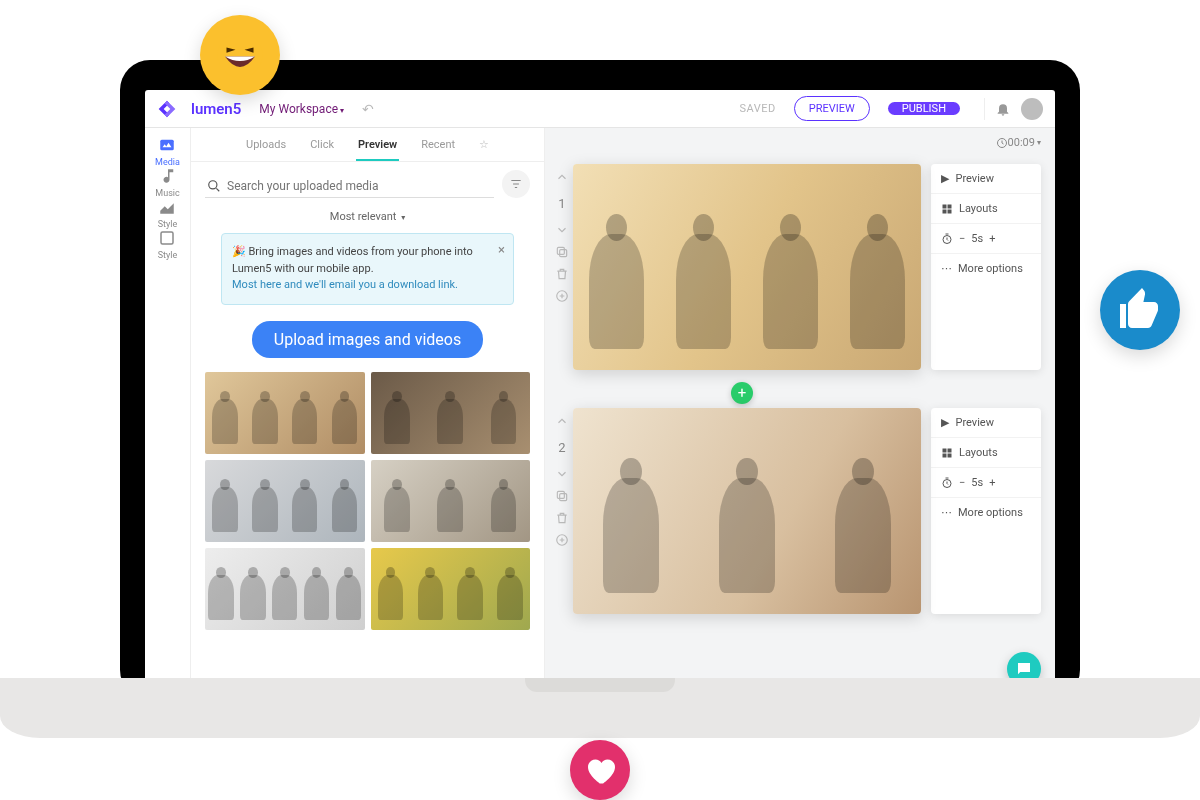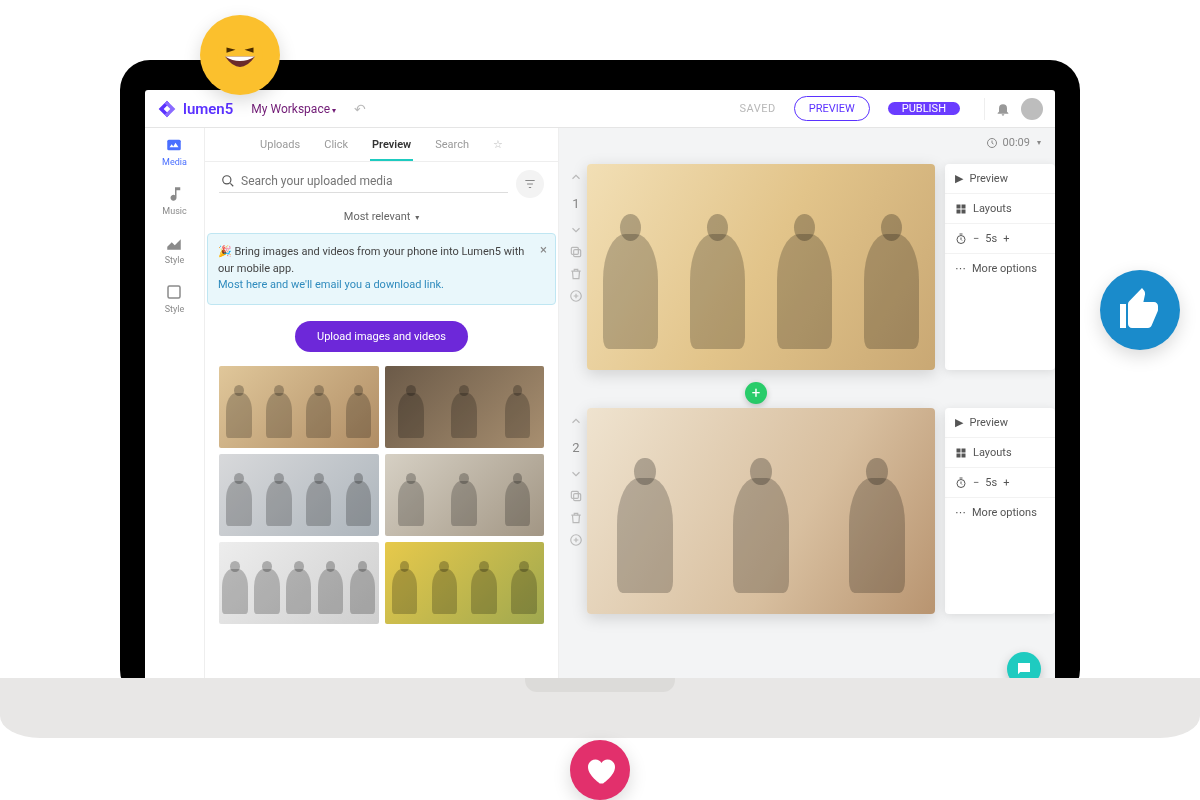--- a/index.html
+++ b/index.html
@@ -11,77 +11,77 @@
 
   
   .emoji-badge{position:absolute;border-radius:50%;display:flex;align-items:center;justify-content:center;z-index:50;box-shadow:0 6px 18px rgba(0,0,0,.15)}
   .emoji-laugh{top:15px;left:200px;width:80px;height:80px;background:#fbc02d}
   .emoji-like{top:270px;right:20px;width:80px;height:80px;background:#1a8bcb;color:#fff}
   .emoji-heart{bottom:0;left:570px;width:60px;height:60px;background:#e2306c;color:#fff;z-index:60}
   .emoji-laugh svg,.emoji-like svg,.emoji-heart svg{width:60%;height:60%}
 
   
   .header{height:38px;border-bottom:1px solid #e5e5e5;display:flex;align-items:center;padding:0 12px;font-size:12px;color:#6b6b6b;gap:18px}
-  .logo{display:flex;align-items:center;gap:6px;color:#5b32ff;font-weight:600;font-size:15px}
+  .logo{display:flex;align-items:center;gap:14px;color:#5b32ff;font-weight:600;font-size:15px}
   .logo-mark{width:20px;height:20px}
   .workspace{color:#701a75;cursor:pointer}
   .header-spacer{flex:1}
   .saved{color:#b8b8b8;font-size:11px;letter-spacing:.5px}
   .btn-preview{border:1px solid #5b32ff;color:#5b32ff;background:#fff;padding:5px 14px;border-radius:14px;font-size:11px;cursor:pointer}
   .btn-publish{border:none;color:#fff;background:#6a3cff;padding:0 14px;border-radius:14px;font-size:11px;cursor:pointer}
   .header-icons{display:flex;align-items:center;gap:10px;padding-left:10px;border-left:1px solid #eee;margin-left:6px}
   .bell{color:#999}
   .avatar{width:22px;height:22px;border-radius:50%;background:#bdbdbd;display:inline-block}
 
   
   .body{flex:1;display:flex;overflow:hidden}
-  .rail{width:60px;border-right:1px solid #eee;display:flex;flex-direction:column;align-items:center;padding-top:8px;gap:18px;font-size:9px;color:#8a8a8a}
+  .rail{width:46px;border-right:1px solid #eee;display:flex;flex-direction:column;align-items:center;padding-top:8px;font-size:9px;color:#8a8a8a}
   .rail-item{display:flex;flex-direction:column;align-items:center;gap:3px;cursor:pointer}
   .rail-item.active{color:#4a6fff}
   .rail-icon{width:18px;height:18px}
 
   .media-panel{width:354px;display:flex;flex-direction:column;border-right:1px solid #eee}
   .tabs{display:flex;justify-content:center;gap:20px;font-size:11px;color:#9a9a9a;padding:10px 0 0 0;border-bottom:1px solid #eee}
   .tab{padding:0 2px 8px 2px;cursor:pointer}
   .tab.active{color:#333;font-weight:600;border-bottom:2px solid #1ecbc0}
   .star{color:#bbb}
 
-  .search-row{display:flex;align-items:flex-start;padding:8px 14px;gap:8px}
+  .search-row{display:flex;align-items:flex-end;padding:8px 14px;gap:8px}
   .search-box{flex:1;display:flex;align-items:center;gap:6px;border-bottom:1px solid #ddd;padding:4px 2px}
   .search-box input{border:none;outline:none;flex:1;font-size:12px;color:#555}
   .filter-btn{width:28px;height:28px;border-radius:50%;background:#f3f3f3;display:flex;align-items:center;justify-content:center;color:#888;cursor:pointer}
 
   .sort-row{display:flex;justify-content:center;padding:4px 16px;font-size:11px;color:#666}
 
-  .notice{margin:6px 2px;background:#e9f7fb;border:1px solid #bfe6f2;border-radius:4px;padding:10px 24px 10px 10px;font-size:11px;color:#444;position:relative;line-height:1.5}
+  .notice{margin:6px 30px;background:#e9f7fb;border:1px solid #bfe6f2;border-radius:4px;padding:10px 24px 10px 10px;font-size:11px;color:#444;position:relative;line-height:1.5}
   .notice a{color:#2f8bbd;text-decoration:none}
   .notice-close{position:absolute;top:6px;right:8px;color:#888;cursor:pointer;font-size:13px}
 
   .upload-row{display:flex;justify-content:center;padding:10px 0 14px 0}
-  .btn-upload{background:#6d28d9;color:#fff;border:none;padding:9px 22px;border-radius:18px;font-size:11px;cursor:pointer}
+  .btn-upload{background:#3b82f6;color:#fff;border:none;padding:9px 22px;border-radius:18px;font-size:16px;cursor:pointer}
 
   .thumb-grid{display:grid;grid-template-columns:1fr 1fr;gap:6px;padding:0 14px;overflow:hidden}
   .thumb{width:100%;height:82px;border-radius:2px}
   .t1{background:linear-gradient(135deg,#e0c79a,#b08d65)}
   .t2{background:linear-gradient(135deg,#6b5a48,#a88f70)}
   .t3{background:linear-gradient(135deg,#d8d9db,#adb5bc)}
   .t4{background:linear-gradient(135deg,#d6d0c4,#a29684)}
   .t5{background:linear-gradient(135deg,#ededed,#cfcfcf)}
   .t6{background:linear-gradient(135deg,#e7c94b,#9fa84f)}
 
   
   .thumb,.slide-img{position:relative;overflow:hidden}
   .figures{position:absolute;inset:0;display:flex;align-items:flex-end;justify-content:space-around;padding-bottom:6%}
   .fig{width:16%;height:62%;border-radius:40% 40% 10% 10%;background:rgba(0,0,0,.22)}
   .fig::before{content:"";position:absolute;width:38%;height:24%;top:-18%;left:31%;border-radius:50%;background:rgba(0,0,0,.25)}
   .fig{position:relative}
 
   
   .canvas{flex:1;background:#f3f4f5;position:relative;overflow:hidden}
-  .timecode{position:absolute;top:8px;right:14px;font-size:11px;color:#888;display:flex;align-items:center;gap:5px}
+  .timecode{position:absolute;top:8px;right:14px;font-size:11px;color:#888;display:flex;align-items:center;}
   .slide-block{position:absolute;display:flex}
   .sb1{top:36px;left:6px}
   .sb2{top:280px;left:6px}
   .slide-gutter{width:22px;display:flex;flex-direction:column;align-items:center;color:#aaa;gap:8px;padding-top:6px;font-size:11px}
   .gutter-icon{width:14px;height:14px;color:#bbb;cursor:pointer}
   .slide-number{color:#888;font-size:13px;margin:4px 0}
   .slide-img{width:348px;height:206px;border-radius:4px;box-shadow:0 4px 16px rgba(0,0,0,.15)}
   .s1{background:linear-gradient(120deg,#f2dfb5 0%,#e2c48a 50%,#c9a874 100%)}
   .s2{background:linear-gradient(120deg,#efe3cf 0%,#d8bf9f 60%,#b89470 100%)}
   .slide-actions{margin-left:10px;width:110px;background:#fff;border-radius:4px;box-shadow:0 2px 10px rgba(0,0,0,.1);display:flex;flex-direction:column;font-size:11px;color:#555}
@@ -173,21 +173,21 @@
             </svg>
           <span>Style</span>
         </div>
       </div>
 
       <div class="media-panel">
         <div class="tabs">
           <div class="tab">Uploads</div>
           <div class="tab">Click</div>
           <div class="tab active">Preview</div>
-          <div class="tab">Search</div>
+          <div class="tab">Recent</div>
           <div class="tab star">☆</div>
         </div>
         <div class="search-row">
           <div class="search-box">
             <svg width="14" height="14" viewBox="0 0 24 24" fill="none" stroke="#555" stroke-width="2">
                 <circle cx="10" cy="10" r="7"></circle>
                 <path d="M21 21l-5-5"></path>
               </svg>
             <input placeholder="Search your uploaded media" style="">
           </div>

